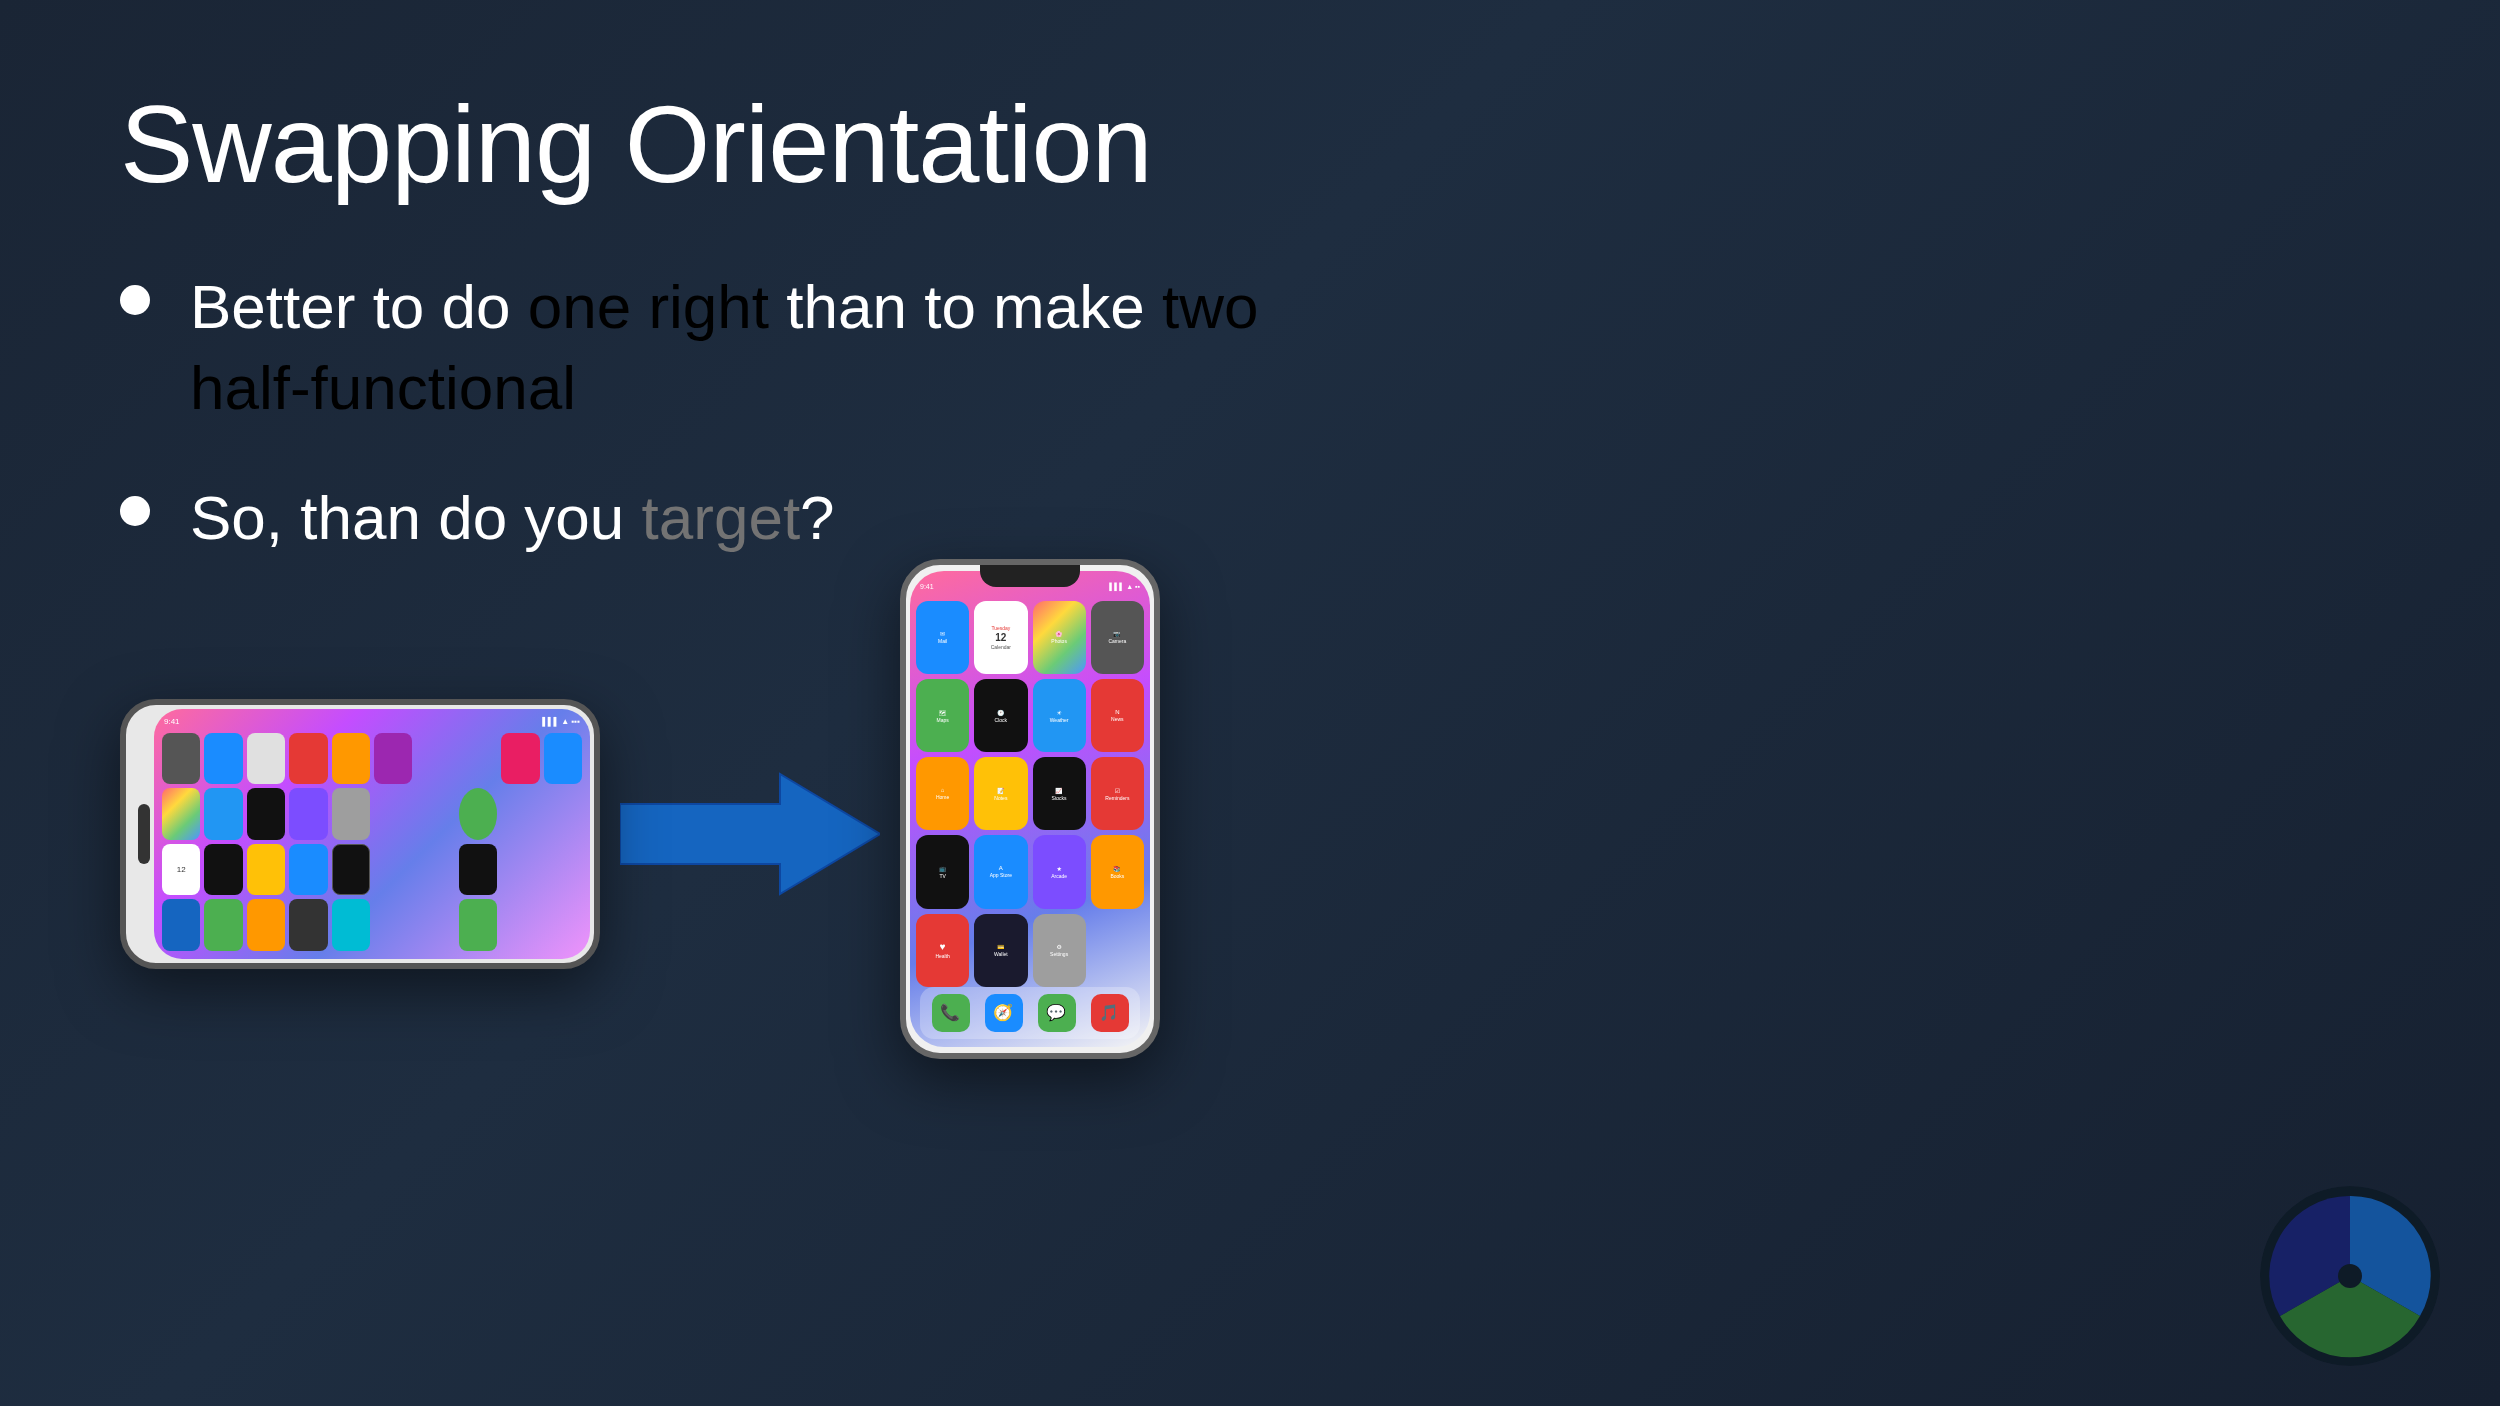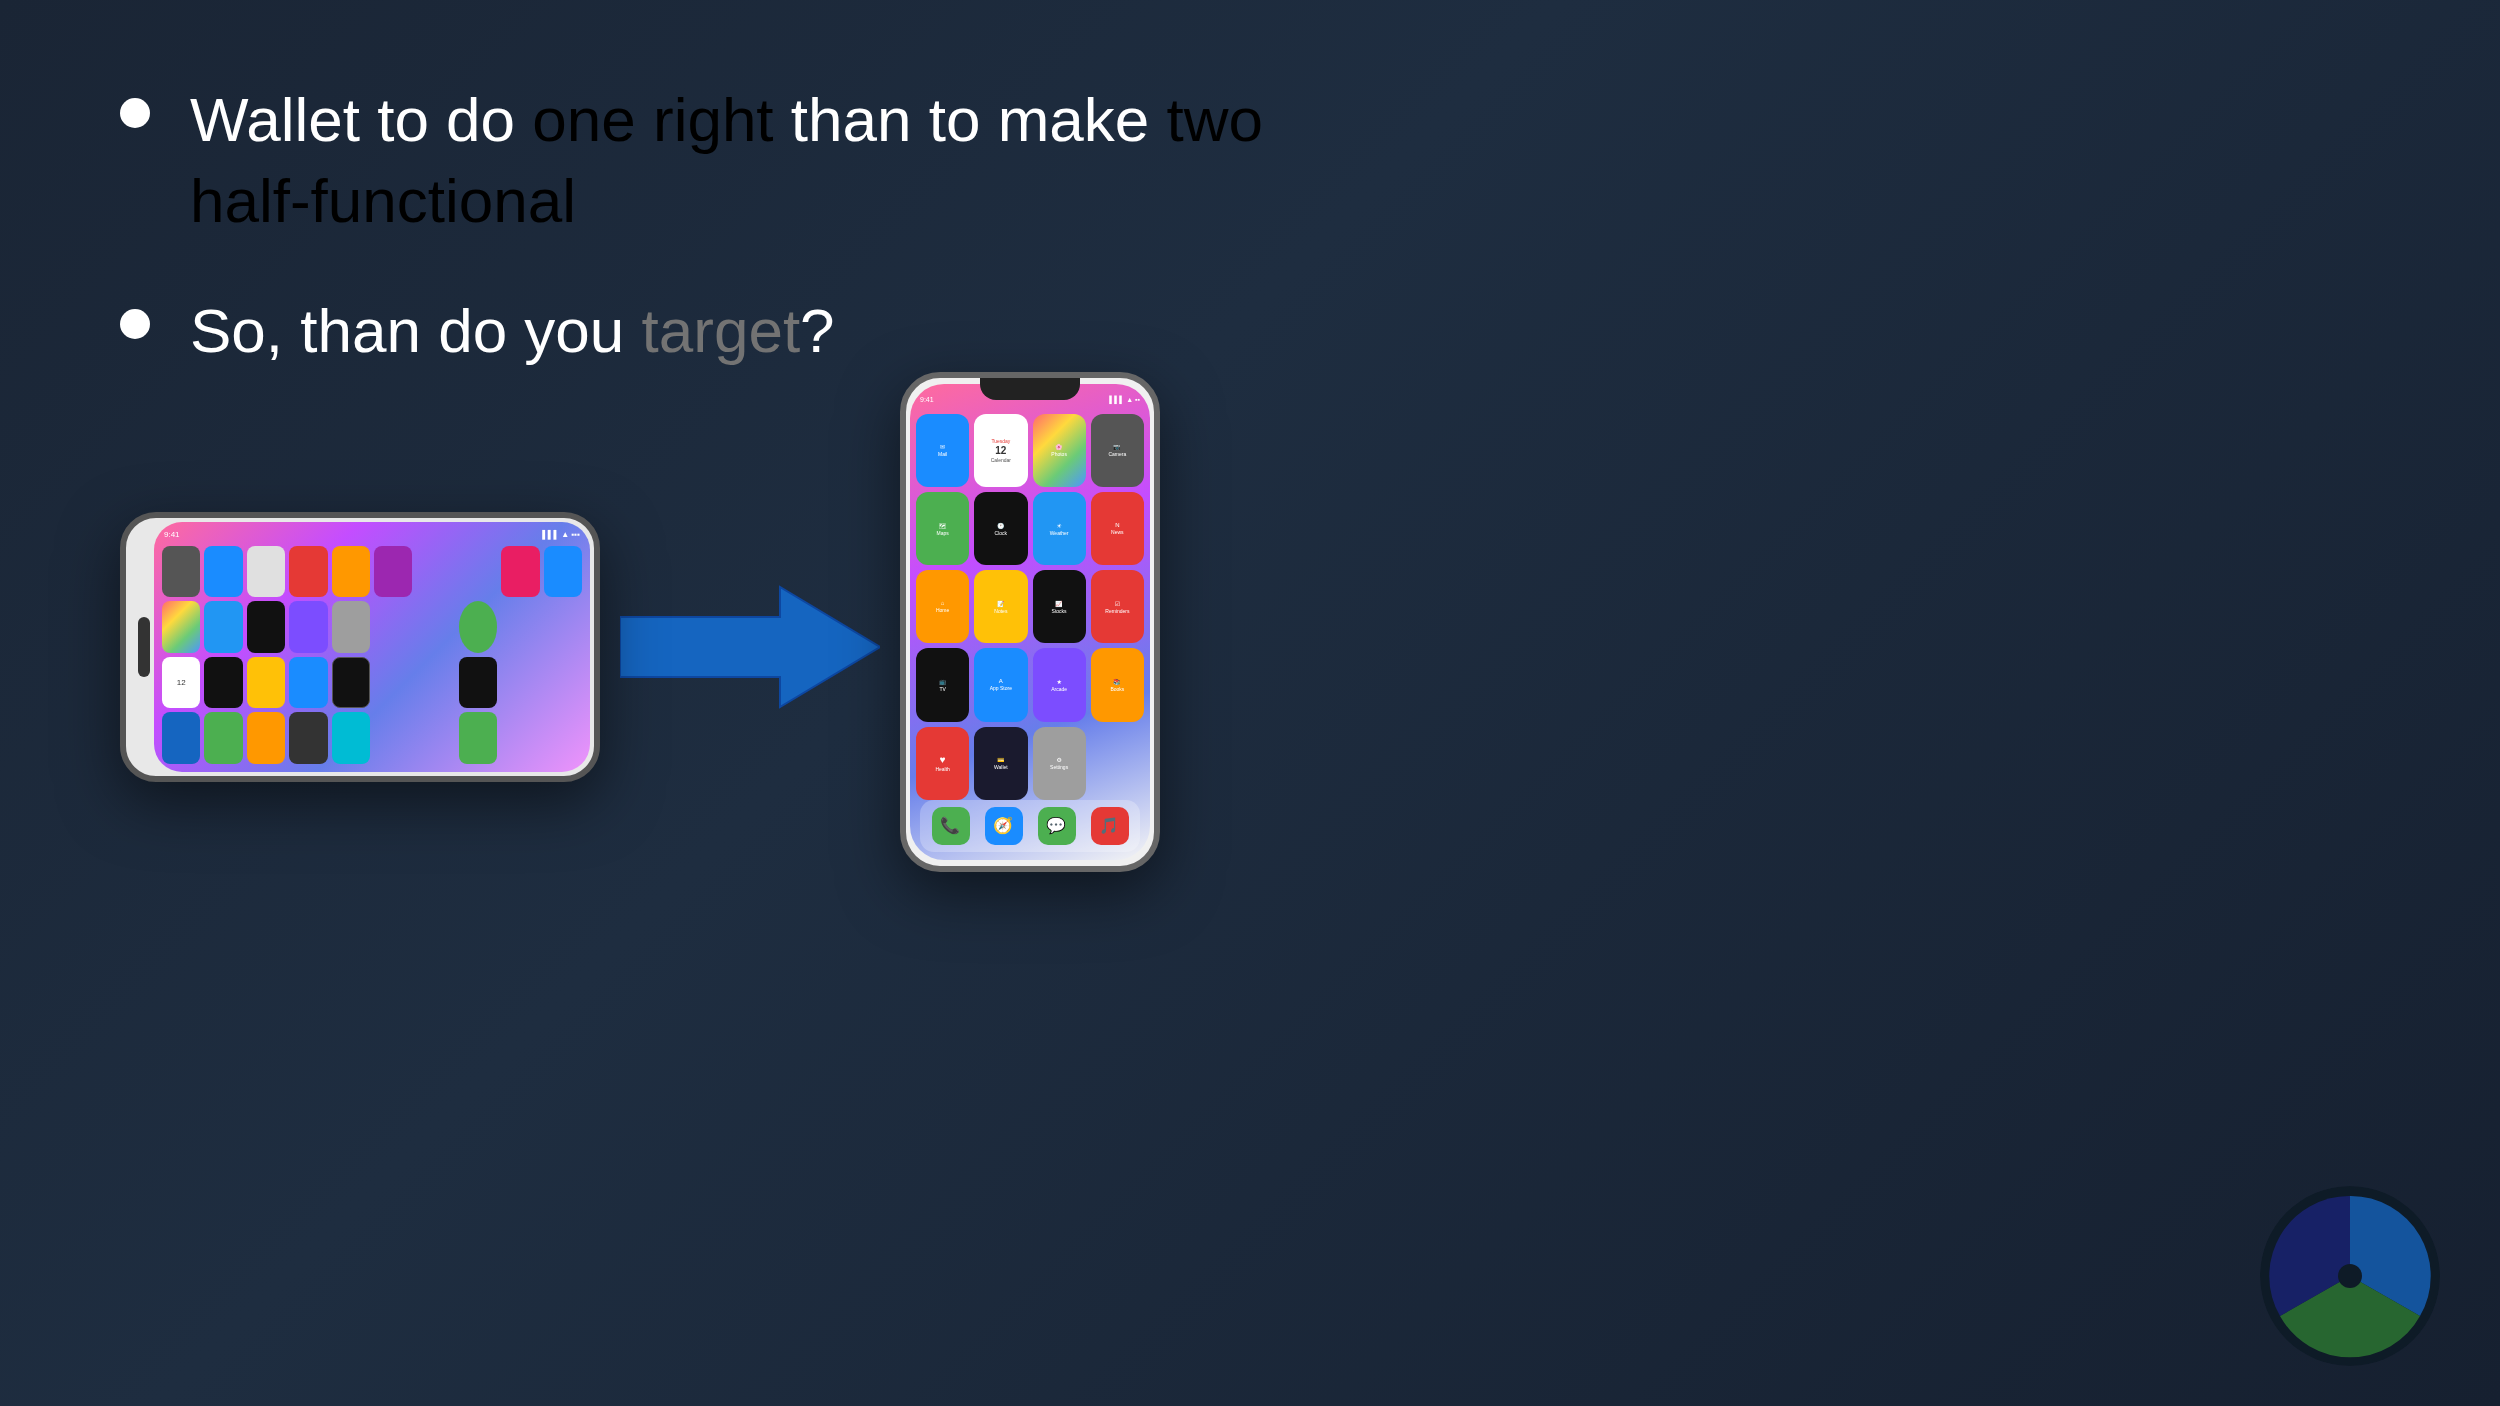--- a/index.html
+++ b/index.html
@@ -291,27 +291,28 @@
     .app-messages { background: #4caf50; }
     .app-music { background: #e53935; }
     .app-compass { background: #111; }
     .app-facetime { background: #4caf50; }
   </style>
 </head>
 <body>
 
 <div class="slide-container">
 
+  <h1 class="title">Swapping Orientation</h1>
 
   <ul class="bullet-list">
 
     <li class="bullet-item">
       <div class="bullet-dot"></div>
       <div>
-        <span>Wallet to do </span><span class="highlight-yellow">one right</span><span> than to make </span><span class="highlight-yellow">two<br>half-functional</span>
+        <span>Better to do </span><span class="highlight-yellow">one right</span><span> than to make </span><span class="highlight-yellow">two<br>half-functional</span>
       </div>
     </li>
 
     <li class="bullet-item">
       <div class="bullet-dot"></div>
       <div>
         <span>So, than do you </span><span class="highlight-gold">target</span><span>?</span>
       </div>
     </li>
   </ul>

